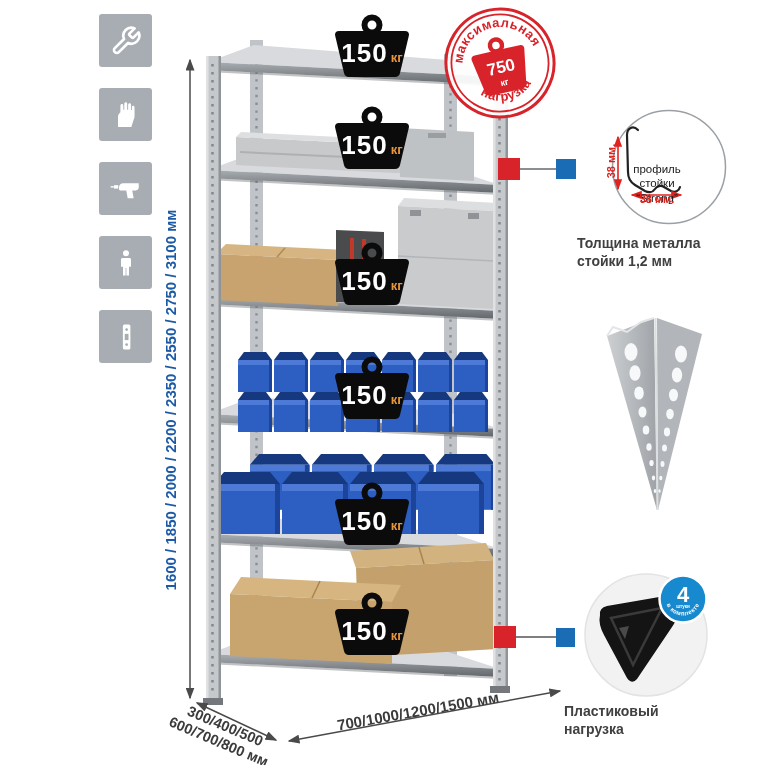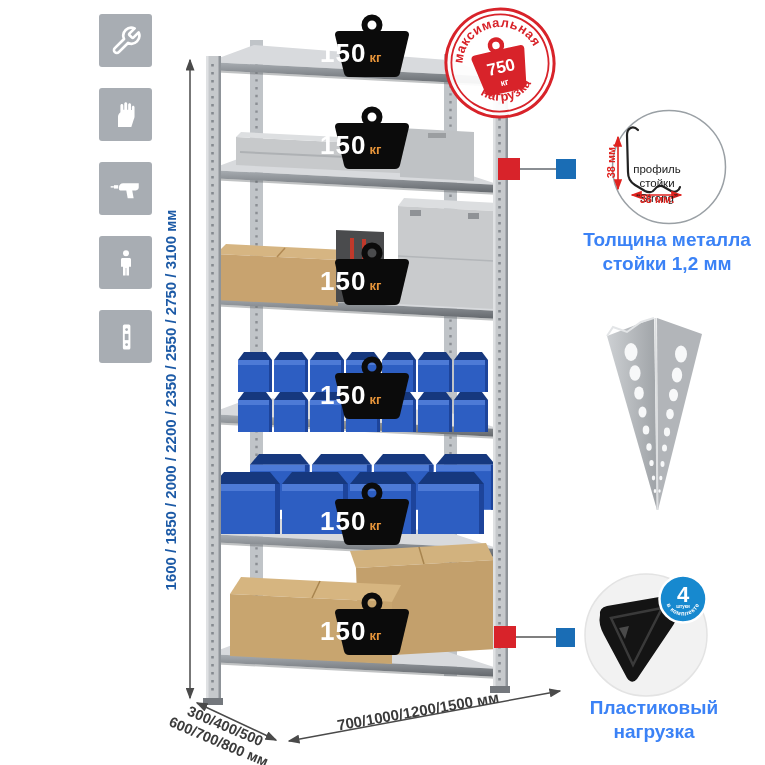--- a/index.html
+++ b/index.html
@@ -6,26 +6,26 @@
   body{width:765px;height:765px;background:#ffffff;position:relative;overflow:hidden;
        font-family:"Liberation Sans",sans-serif;}
   .abs{position:absolute;}
   .pre{white-space:pre-line;}
   .tile{position:absolute;left:99px;width:53px;height:53px;background:#a8adb3;border-radius:3px;
         display:flex;align-items:center;justify-content:center;}
   .vdim{position:absolute;left:170px;top:400px;transform:translate(-50%,-50%) rotate(-90deg);
         white-space:nowrap;color:#1c5aa6;font-weight:bold;font-size:15px;}
   .wbadge{position:absolute;left:320px;width:104px;height:66px;}
   .wbadge svg{position:absolute;left:0;top:0;}
-  .wbadge .txt{position:absolute;left:0;right:0;top:26px;text-align:left;color:#fff;
+  .wbadge .txt{position:absolute;left:0;right:0;top:26px;text-align:center;color:#fff;
         font-weight:bold;font-size:26px;letter-spacing:1px;line-height:1;}
   .wbadge .unit{font-size:13px;color:#e8953a;font-weight:bold;margin-left:3px;letter-spacing:0;}
   .stamp{position:absolute;left:442px;top:5px;width:116px;height:116px;transform:rotate(-13deg);}
   .stampArc{fill:#d8232a;font-weight:bold;font-size:13px;letter-spacing:0.5px;}
-  .cap{color:#3b82f6;font-weight:bold;font-size:19px;text-align:center;line-height:1.25;}
+  .cap{color:#404040;font-weight:bold;font-size:14px;text-align:left;line-height:1.25;}
   .plabel{position:absolute;left:657px;top:156px;transform:translate(-50%,-50%);width:84px;
         text-align:center;font-size:11.5px;color:#1a1a1a;line-height:1.25;margin-top:28px;}
   .reddim{position:absolute;color:#e0231f;font-weight:bold;font-size:11px;white-space:nowrap;}
   .blabel{color:#3b3b3b;font-weight:bold;font-size:14.5px;text-align:center;line-height:1.15;
         white-space:pre-line;}
 </style>
 </head>
 <body>
 
 <div class="tile" style="top:14px">

